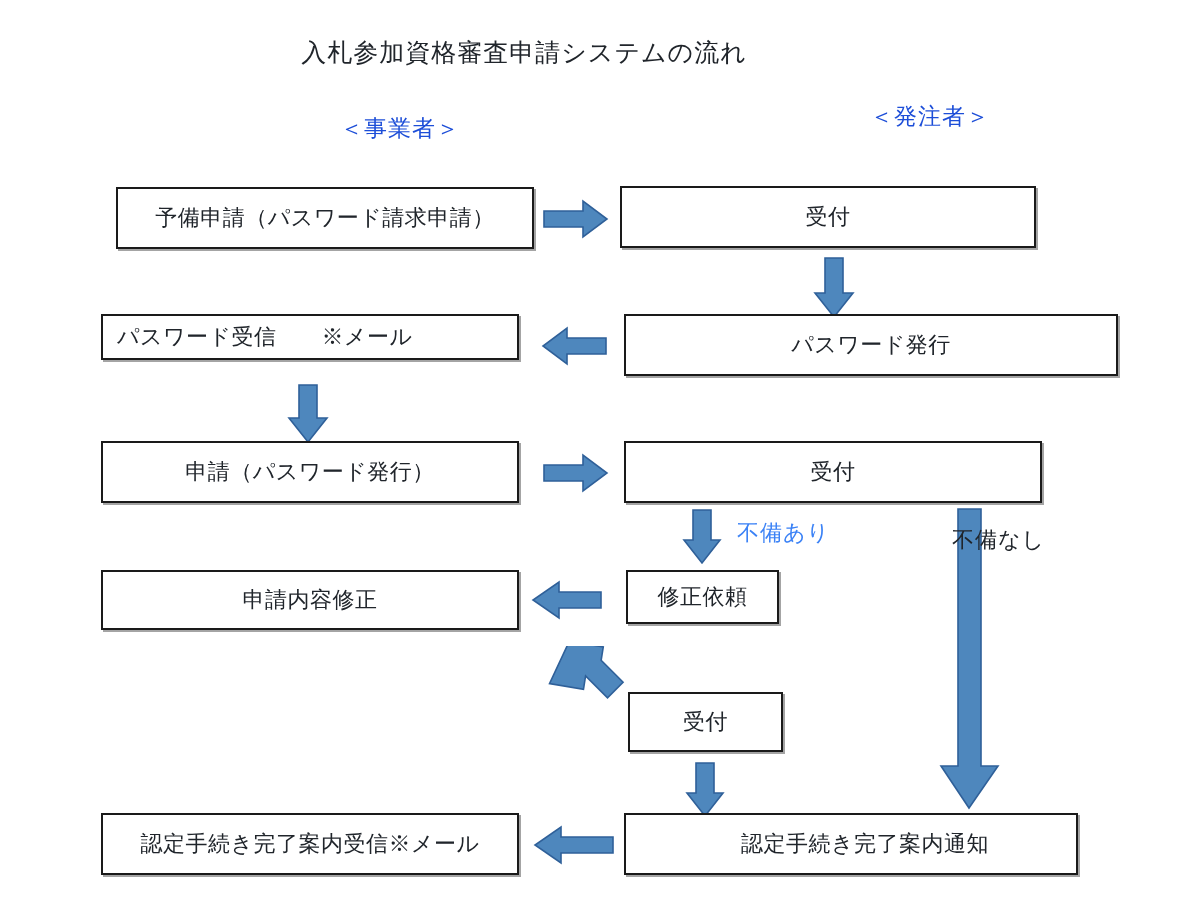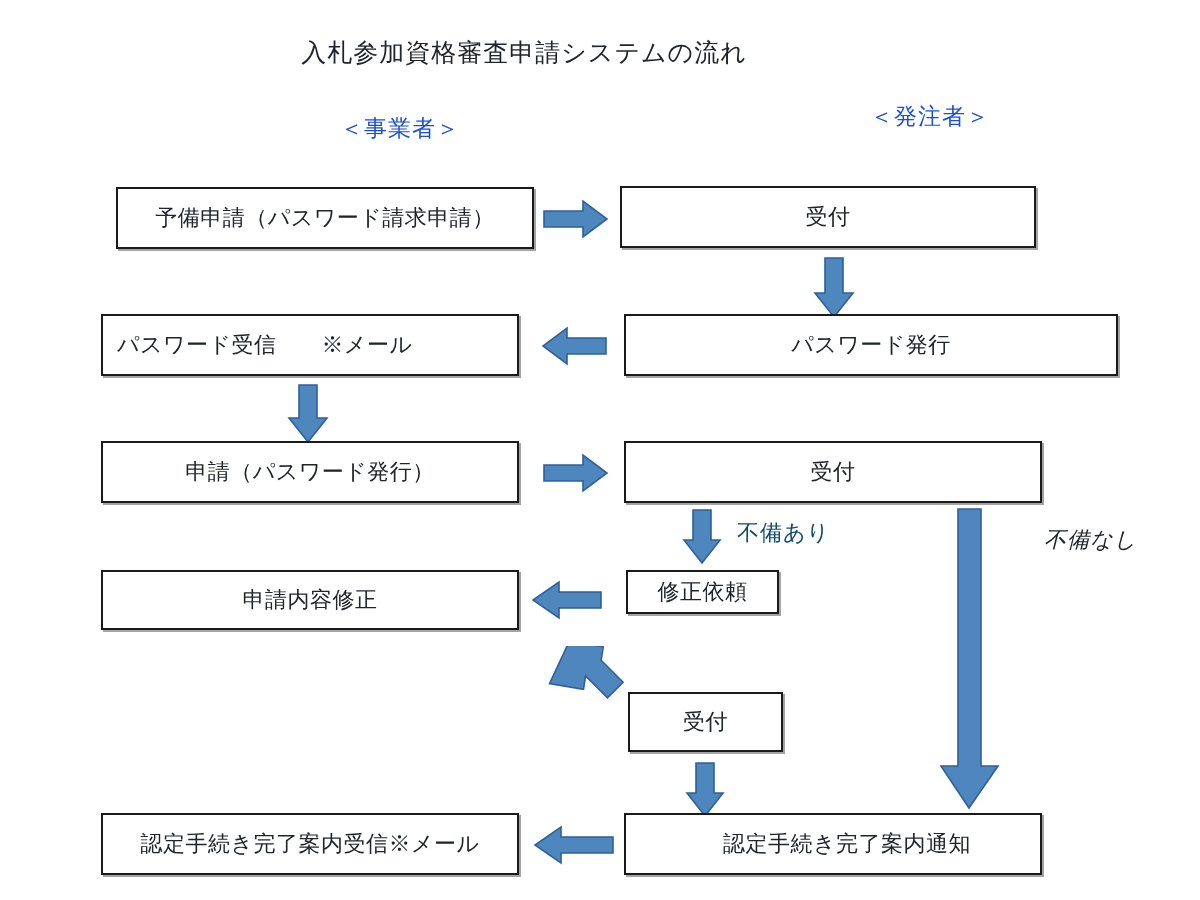--- a/index.html
+++ b/index.html
@@ -61,21 +61,21 @@
     position: absolute;
   }
   .arrow svg { display: block; }
 
   .flag-label {
     position: absolute;
     font-size: 22px;
     letter-spacing: 1px;
     white-space: nowrap;
   }
-  .flag-label.red { color: #0c4a6e; }
+  .flag-label.red { color: #3b82f6; }
   .flag-label.black { color: #20252b; }
 </style>
 </head>
 <body>
 
 <div class="canvas">
 
   <div class="title">入札参加資格審査申請システムの流れ</div>
 
   <div class="col-header left">＜事業者＞</div>
@@ -90,21 +90,21 @@
   </div>
 
   <div class="box" style="left:620px; top:186px; width:416px; height:62px;">受付</div>
 
   <div class="arrow" style="left:812px; top:257px;">
     <svg width="44" height="62" viewBox="0 0 44 62">
       <polygon points="13,1 31,1 31,36 41,36 22,60 3,36 13,36" fill="#4E87BD" stroke="#2F6099" stroke-width="1.6"></polygon>
     </svg>
   </div>
 
-  <div class="box" style="left:101px; top:314px; width:418px; height:62px; justify-content:flex-start; padding-left:14px;">パスワード受信　　※メール</div>
+  <div class="box" style="left:101px; top:314px; width:418px; height:46px; justify-content:flex-start; padding-left:14px;">パスワード受信　　※メール</div>
 
   <div class="arrow" style="left:541px; top:325px;">
     <svg width="66" height="42" viewBox="0 0 66 42">
       <polygon points="65,13 26,13 26,3 2,21 26,39 26,29 65,29" fill="#4E87BD" stroke="#2F6099" stroke-width="1.6"></polygon>
     </svg>
   </div>
 
   <div class="box" style="left:624px; top:314px; width:494px; height:62px;">パスワード発行</div>
 
   <div class="arrow" style="left:286px; top:384px;">
@@ -130,31 +130,31 @@
   </div>
 
   <div class="flag-label red" style="left:737px; top:518px;">不備あり</div>
 
   <div class="arrow" style="left:938px; top:508px;">
     <svg width="62" height="302" viewBox="0 0 62 302">
       <polygon points="20,1 43,1 43,258 60,258 31,300 3,258 20,258" fill="#4E87BD" stroke="#2F6099" stroke-width="1.6"></polygon>
     </svg>
   </div>
 
-  <div class="flag-label black" style="left:1044px; top:525px;font-style:italic;">不備なし</div>
+  <div class="flag-label black" style="left:952px; top:525px;">不備なし</div>
 
   <div class="box" style="left:101px; top:570px; width:418px; height:60px;">申請内容修正</div>
 
   <div class="arrow" style="left:531px; top:579px;">
     <svg width="72" height="42" viewBox="0 0 72 42">
       <polygon points="70,13 28,13 28,3 2,21 28,39 28,29 70,29" fill="#4E87BD" stroke="#2F6099" stroke-width="1.6"></polygon>
     </svg>
   </div>
 
-  <div class="box" style="left:626px; top:570px; width:153px; height:44px;">修正依頼</div>
+  <div class="box" style="left:626px; top:570px; width:153px; height:54px;">修正依頼</div>
 
   <div class="arrow" style="left:538px; top:646px;">
     <svg width="98" height="88" viewBox="0 0 98 88">
       <polygon points="2,22 30,2 38,13 69,13 69,35 38,35 46,46 18,66" fill="#4E87BD" stroke="#2F6099" stroke-width="1.6" transform="rotate(45 49 44)"></polygon>
     </svg>
   </div>
 
   <div class="box" style="left:628px; top:692px; width:155px; height:60px;">受付</div>
 
   <div class="arrow" style="left:684px; top:762px;">
@@ -164,15 +164,15 @@
   </div>
 
   <div class="box" style="left:101px; top:813px; width:418px; height:62px;text-align:center;">認定手続き完了案内受信※メール</div>
 
   <div class="arrow" style="left:533px; top:824px;">
     <svg width="82" height="42" viewBox="0 0 82 42">
       <polygon points="80,13 28,13 28,3 2,21 28,39 28,29 80,29" fill="#4E87BD" stroke="#2F6099" stroke-width="1.6"></polygon>
     </svg>
   </div>
 
-  <div class="box" style="left:624px; top:813px; width:418px; height:62px;padding-left:28px;">認定手続き完了案内通知</div>
+  <div class="box" style="left:624px; top:813px; width:454px; height:62px;padding-left:28px;">認定手続き完了案内通知</div>
 
 </div>
 
 </body></html>

